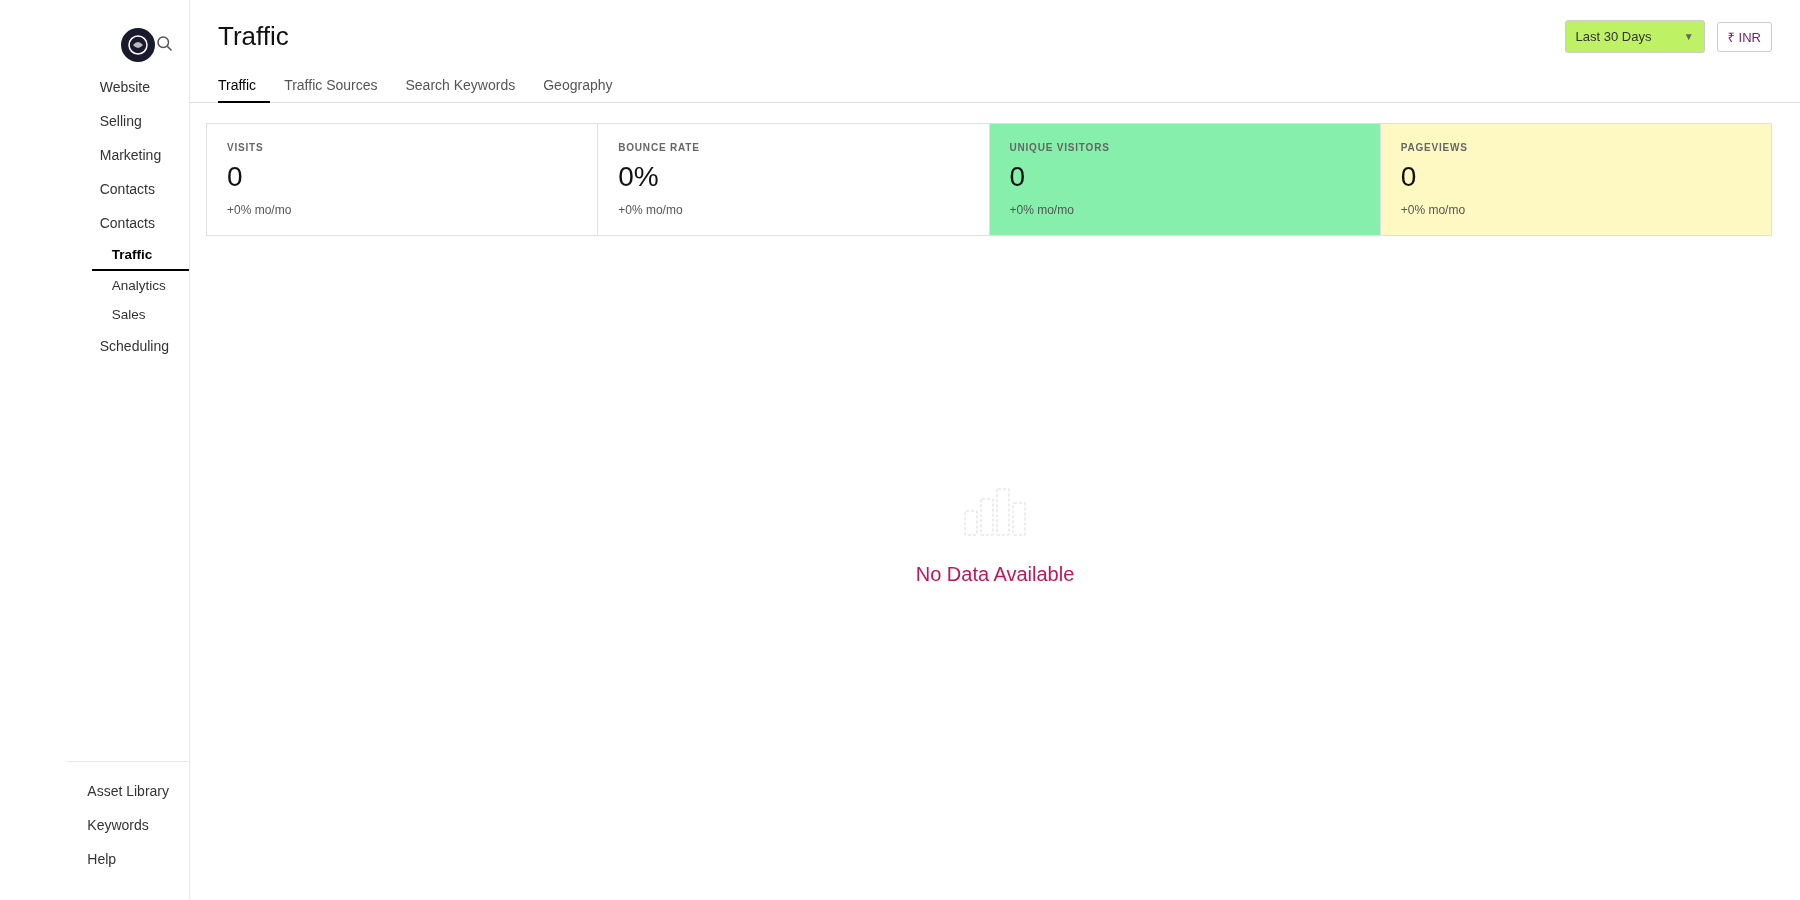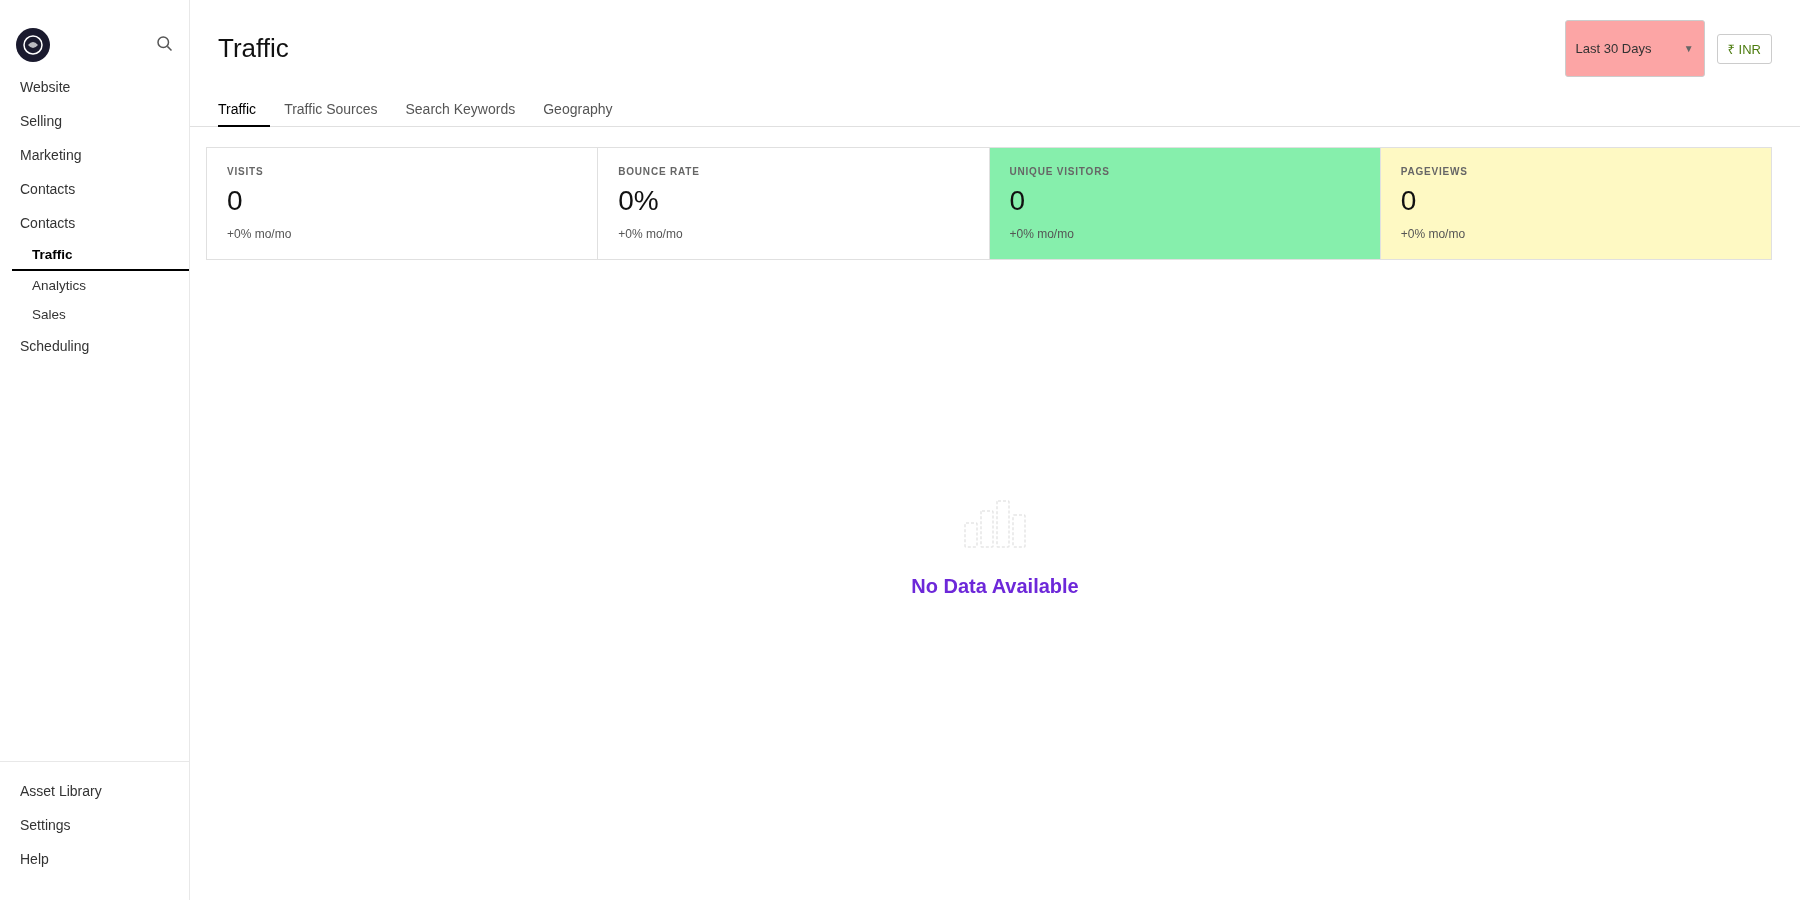--- a/index.html
+++ b/index.html
@@ -8,20 +8,21 @@
     
     #sidebar {
       width: 190px;
       min-width: 190px;
       background: #fff;
       border-right: 1px solid #e8e8e8;
       display: flex;
       flex-direction: column;
       padding: 16px 0;
       height: 900px;
+      align-items: flex-end;
     }
 
     .sidebar-nav { flex: 1; }
     .sidebar-nav-item {
       padding: 9px 20px;
       font-size: 14px;
       color: #333;
       cursor: pointer;
       display: block;
       text-decoration: none;
@@ -74,32 +75,32 @@
     .header-controls {
       display: flex;
       align-items: center;
       gap: 12px;
     }
     .date-range-select {
       display: flex;
       align-items: center;
       border: 1px solid #ccc;
       border-radius: 3px;
-      padding: 20px 10px;
+      padding: 8px 10px;
       font-size: 13px;
       color: #333;
       cursor: pointer;
-      background: #fca5a5;
+      background: #bef264;
       gap: 6px;
       min-width: 140px;
     }
     .date-range-select .chevron { font-size: 10px; color: #666; margin-left: auto; }
     .currency-badge {
       font-size: 13px;
-      color: #4d7c0f;
+      color: #701a75;
       border: 1px solid #ccc;
       border-radius: 3px;
       padding: 5px 10px;
       background: #fff;
     }
 
     
     .tabs {
       display: flex;
       align-items: center;
@@ -166,22 +167,22 @@
       align-items: center;
       justify-content: center;
       padding-bottom: 60px;
     }
     .empty-icon {
       margin-bottom: 18px;
       opacity: 0.25;
     }
     .empty-title {
       font-size: 20px;
-      font-weight: 700;
-      color: #6d28d9;
+      font-weight: 400;
+      color: #be185d;
       margin-bottom: 10px;
     }
     .empty-desc {
       font-size: 14px;
       color: #666;
       text-align: center;
       line-height: 1.6;
       max-width: 300px;
     }
 
@@ -225,21 +226,21 @@
     <div class="sidebar-subnav">
       <a class="sidebar-nav-item active">Traffic</a>
       <a class="sidebar-nav-item">Analytics</a>
       <a class="sidebar-nav-item">Sales</a>
     </div>
     <a class="sidebar-nav-item section-header">Scheduling</a>
   </nav>
 
   <div class="sidebar-bottom">
     <a class="sidebar-nav-item">Asset Library</a>
-    <a class="sidebar-nav-item">Settings</a>
+    <a class="sidebar-nav-item">Keywords</a>
     <a class="sidebar-nav-item">Help</a>
   </div>
 </div>
 
 <div id="main">
 
   <div class="main-header">
     <h1 class="main-title">Traffic</h1>
     <div class="header-controls">
       <div class="date-range-select">

